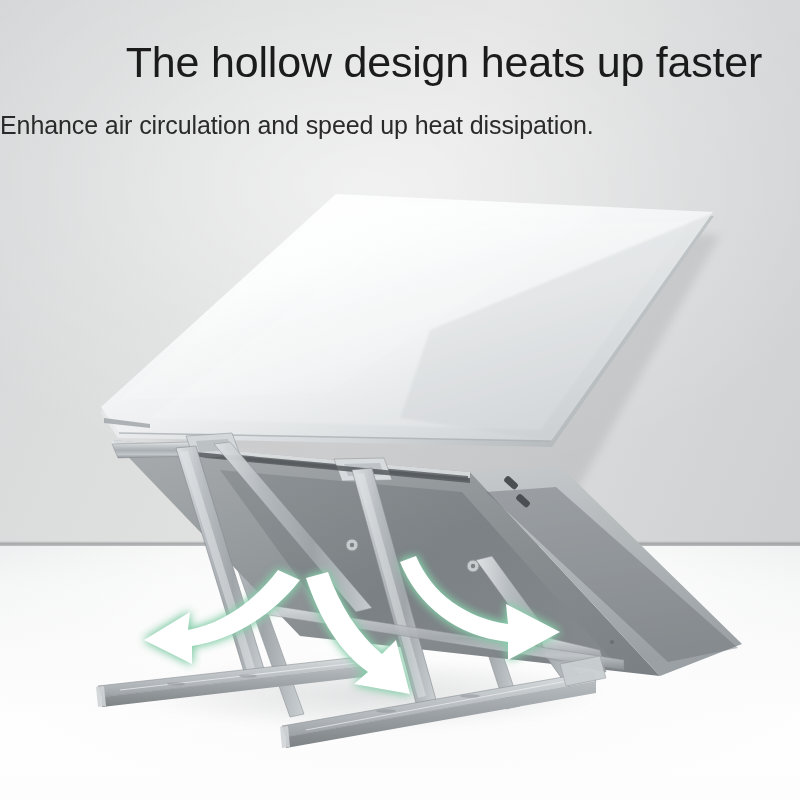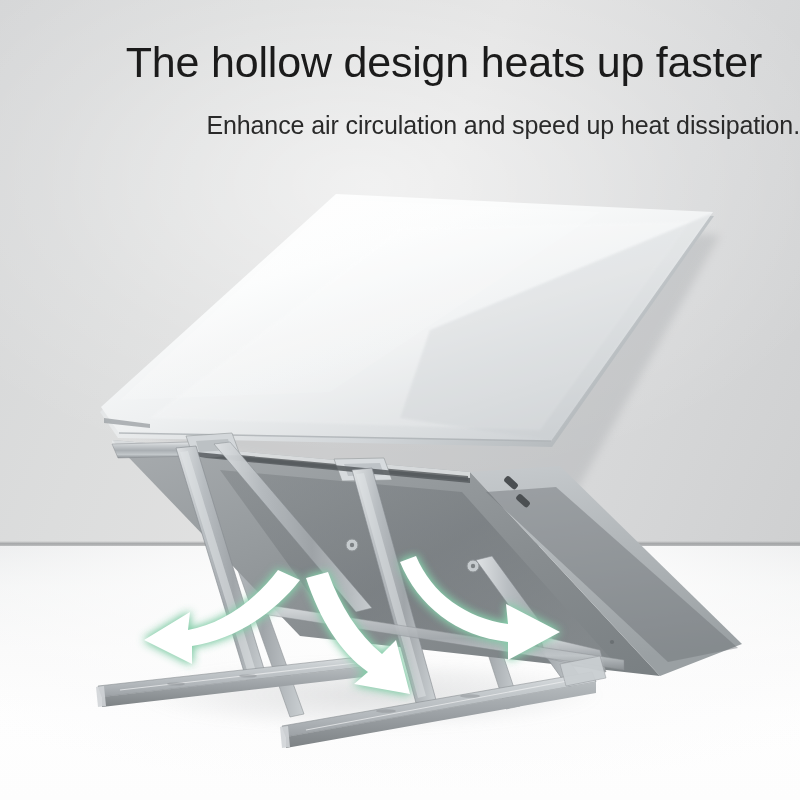--- a/index.html
+++ b/index.html
@@ -60,21 +60,21 @@
     font-weight: 400;
     color: #1b1b1b;
     letter-spacing: -0.2px;
     white-space: nowrap;
     padding-left: 44px;
   }
   .subhead {
     position: absolute;
     left: 0; top: 108px;
     width: 800px;
-    text-align: right;
+    text-align: left;
     font-size: 25px;
     line-height: 34px;
     font-weight: 400;
     color: #2a2a2a;
     letter-spacing: -0.1px;
     white-space: nowrap;
   }
 
   
   .scene { position: absolute; left: 0; top: 0; width: 800px; height: 800px; }

